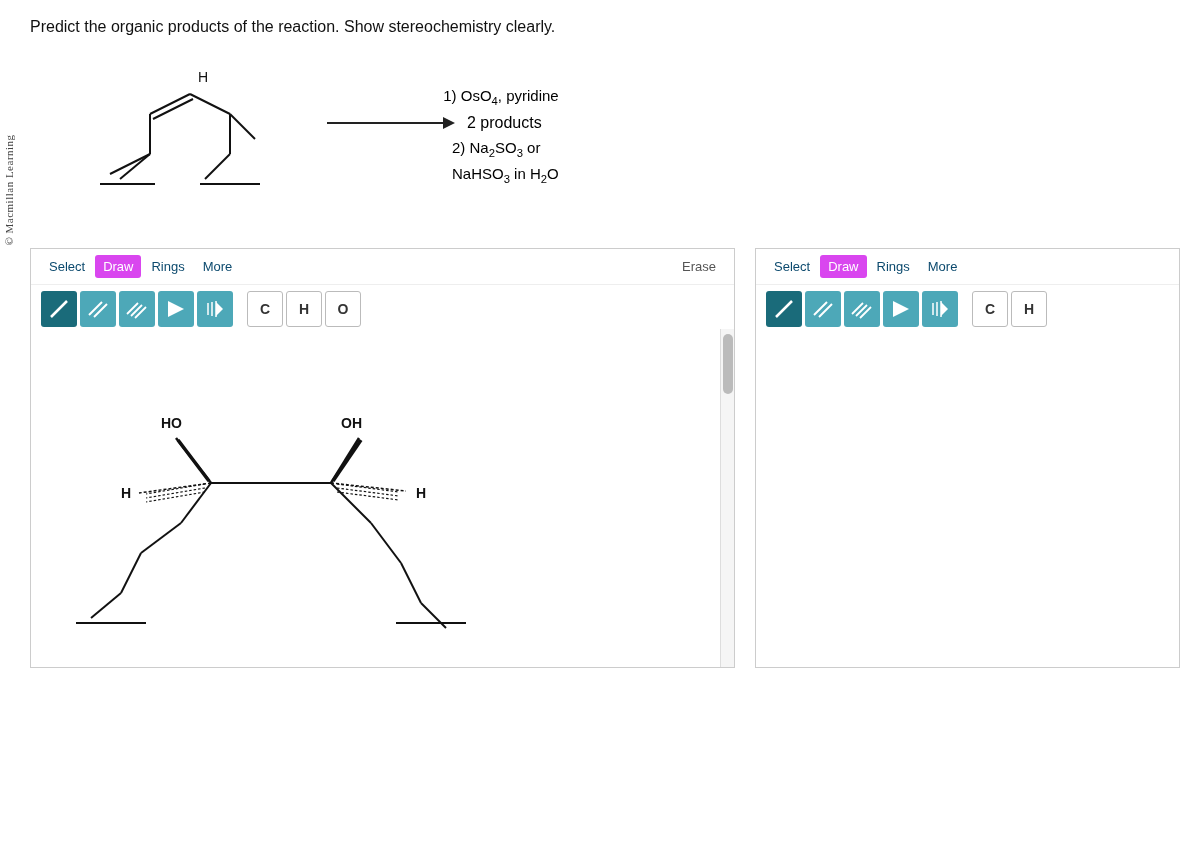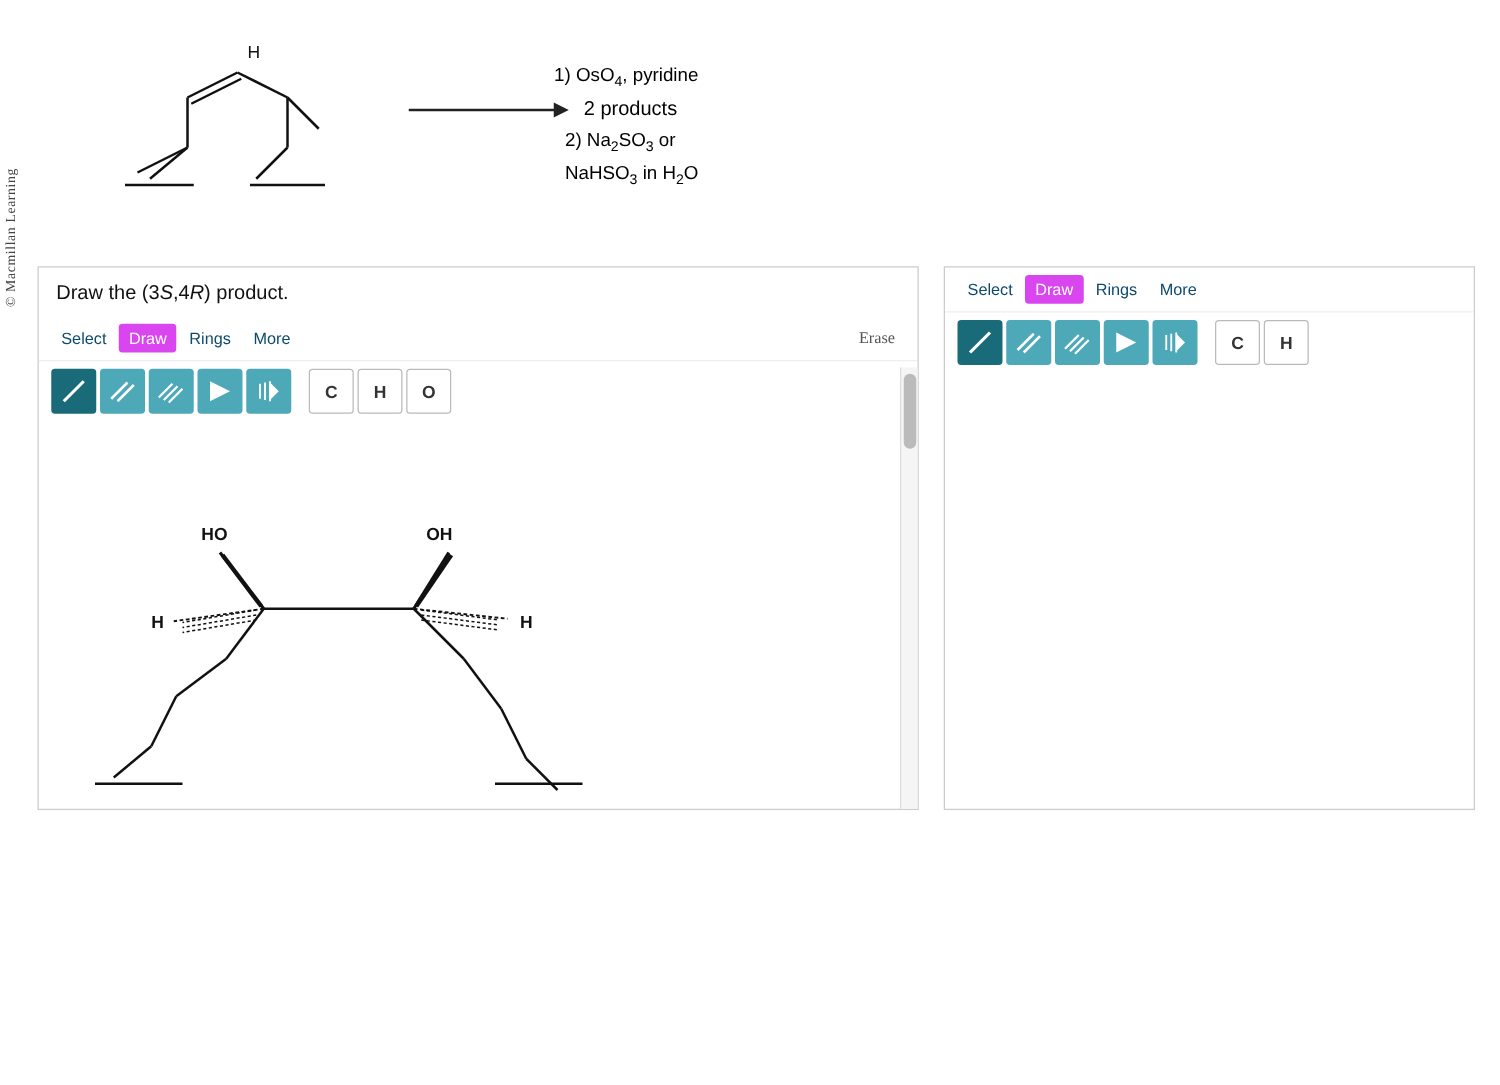--- a/index.html
+++ b/index.html
@@ -148,21 +148,21 @@
       background: #d946ef;
       color: #fff;
     }
 
     .erase-btn {
       margin-left: auto;
       background: none;
       border: none;
       cursor: pointer;
       font-size: 13px;
-      font-family: Liberation Serif, serif;
+      font-family: Liberation Sans, sans-serif;
       color: #555;
       padding: 4px 8px;
     }
 
     .draw-tools-row {
       display: flex;
       align-items: center;
       padding: 6px 10px;
       gap: 3px;
     }
@@ -217,20 +217,21 @@
   </style>
 </head>
 <body>
 
 <div class="copyright-sidebar">
   <span>© Macmillan Learning</span>
 </div>
 
 <div class="main-content">
 
+  <div class="question-text">Predict the organic products of the reaction. Show stereochemistry clearly.</div>
 
   <div class="reaction-area">
 
     <div class="molecule-svg">
       <svg width="180" height="160" viewBox="0 0 180 160">
 
         <line x1="20" y1="120" x2="60" y2="100" stroke="#111" stroke-width="2"></line>
         <line x1="60" y1="100" x2="60" y2="60" stroke="#111" stroke-width="2"></line>
 
         <line x1="60" y1="60" x2="100" y2="40" stroke="#111" stroke-width="2"></line>
@@ -269,23 +270,20 @@
         <div>
           <span>NaHSO</span><sub>3</sub><span> in H</span><sub>2</sub><span>O</span>
         </div>
       </div>
     </div>
   </div>
 
   <div class="panels-row">
 
     <div class="draw-panel">
-      <div class="panel-title">
-        Draw the (3<em>S</em>,4<em>R</em>) product.
-      </div>
       <div class="toolbar">
         <button class="tool-btn">Select</button>
         <button class="tool-btn active">Draw</button>
         <button class="tool-btn">Rings</button>
         <button class="tool-btn">More</button>
         <button class="erase-btn">Erase</button>
       </div>
       <div class="draw-tools-row">
         <button class="draw-tool-btn">
           <svg width="22" height="22" viewBox="0 0 22 22">

